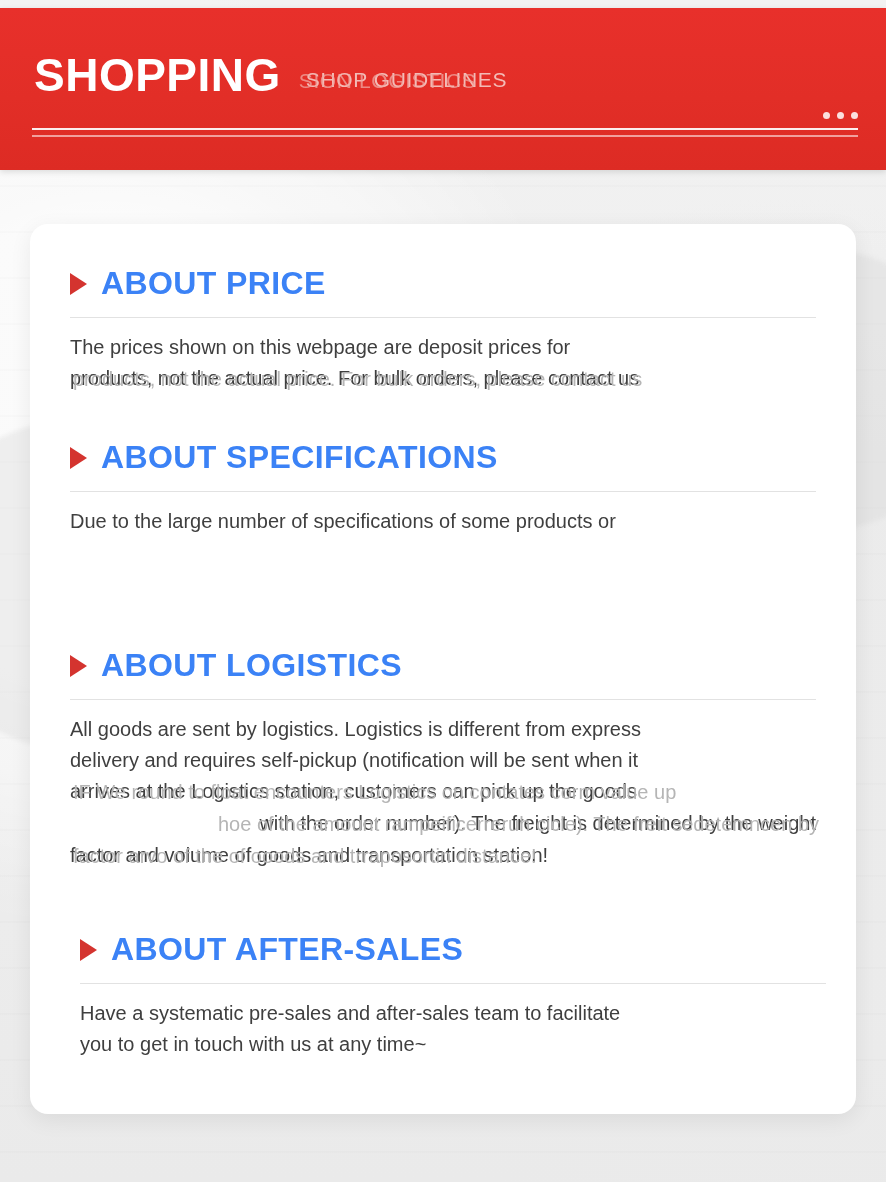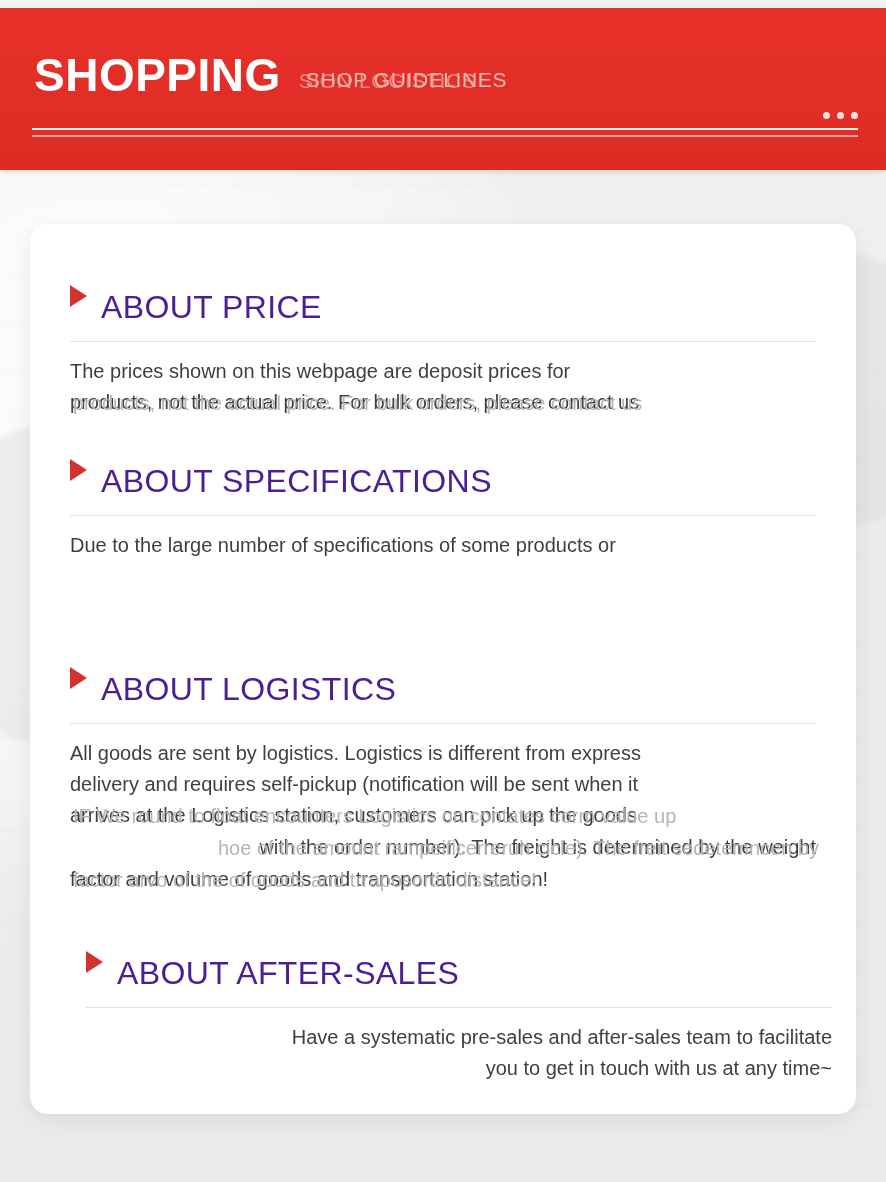--- a/index.html
+++ b/index.html
@@ -161,42 +161,41 @@
   }
   .tri {
     width: 0;
     height: 0;
     border-top: 11px solid transparent;
     border-bottom: 11px solid transparent;
     border-left: 17px solid #d4342f;
     flex: 0 0 auto;
   }
   .sec-title {
-    color: #4c1d95;
+    color: #3b82f6;
     font-size: 32px;
-    font-weight: normal;
+    font-weight: bold;
     letter-spacing: 0.4px;
     line-height: 1.1;
-    margin-top: 24px;
   }
   .divider {
     height: 1px;
     background: #e2e2e2;
     margin: 16px 0 14px 0;
   }
   .body-text {
     color: #3f3f3f;
     font-size: 20px;
     line-height: 1.55;
   }
 
   #s1 { position: absolute; left: 0; top: 42px; width: 100%; box-sizing: border-box; }
   #s2 { position: absolute; left: 0; top: 216px; width: 100%; box-sizing: border-box; }
   #s3 { position: absolute; left: 0; top: 424px; width: 100%; box-sizing: border-box; }
-  #s4 { position: absolute; left: 16px; top: 708px; width: 100%; box-sizing: border-box; text-align: right; }
+  #s4 { position: absolute; left: 10px; top: 708px; width: 100%; box-sizing: border-box; }
 
   .overlap-wrap { position: relative; }
   .overlap-wrap .layer {
     position: absolute;
     left: 0;
     top: 0;
     width: 100%;
   }
   .layer.l2 { color: #b5b5b5; left: 3px; top: 1px; }
 </style>

